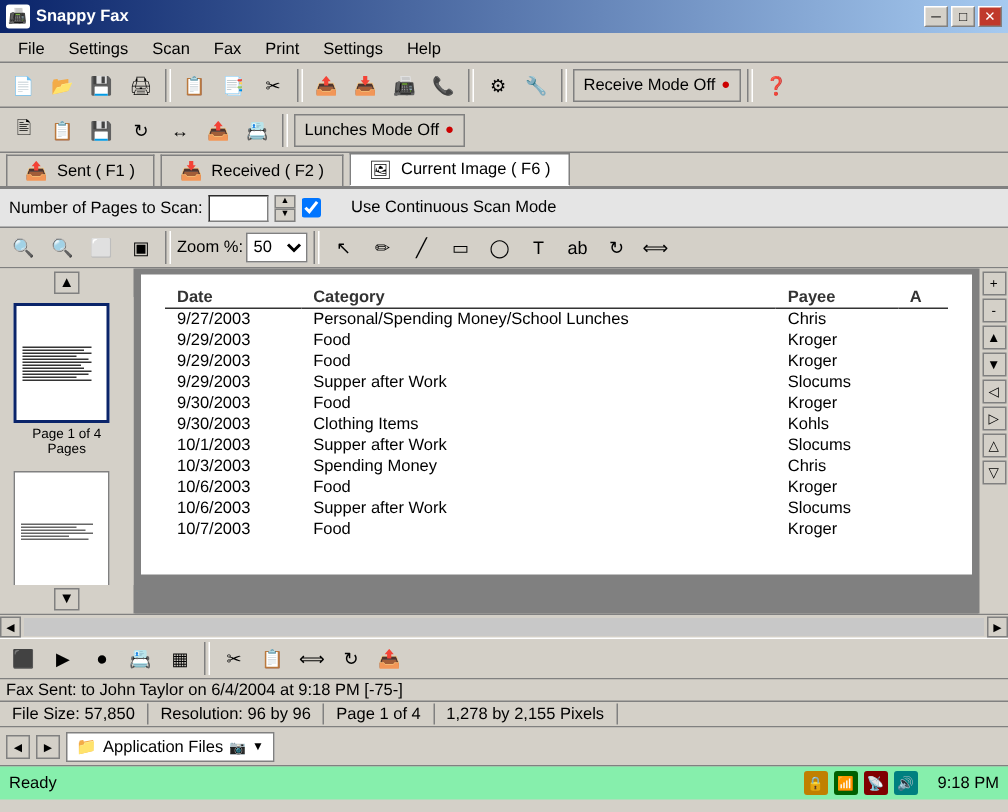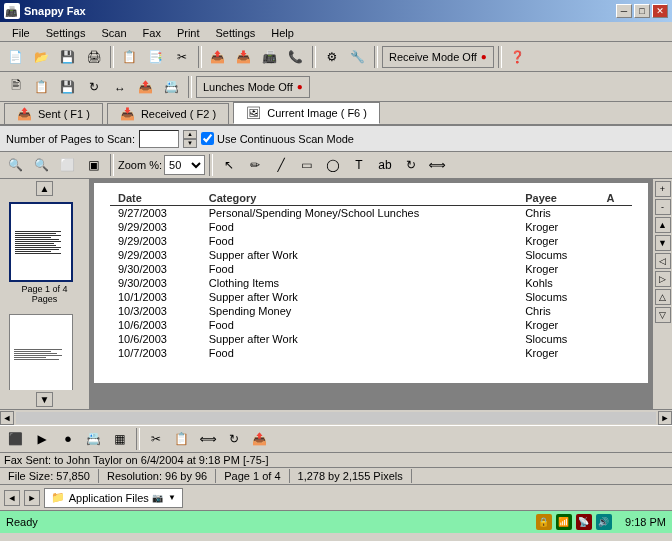--- a/index.html
+++ b/index.html
@@ -108,21 +108,21 @@
     }
     .scan-input {
       width: 60px; height: 18px;
       border: 1px inset #808080;
       font-size: 11px;
       padding: 1px;
       background: white;
     }
     .spin-btns { display: flex; flex-direction: column; }
     .spin-btn { width: 14px; height: 9px; background: #d4d0c8; border: 1px solid #808080; font-size: 6px; display: flex; align-items: center; justify-content: center; cursor: pointer; }
-    .checkbox-label { display: flex; align-items: center; gap: 3px; font-size: 11px; }
+    .checkbox-label { display: flex; gap: 20px; font-size: 11px; }
 
     
     .image-toolbar {
       background: #d4d0c8;
       display: flex;
       align-items: center;
       padding: 2px 4px;
       border-bottom: 1px solid #808080;
       gap: 2px;
     }

